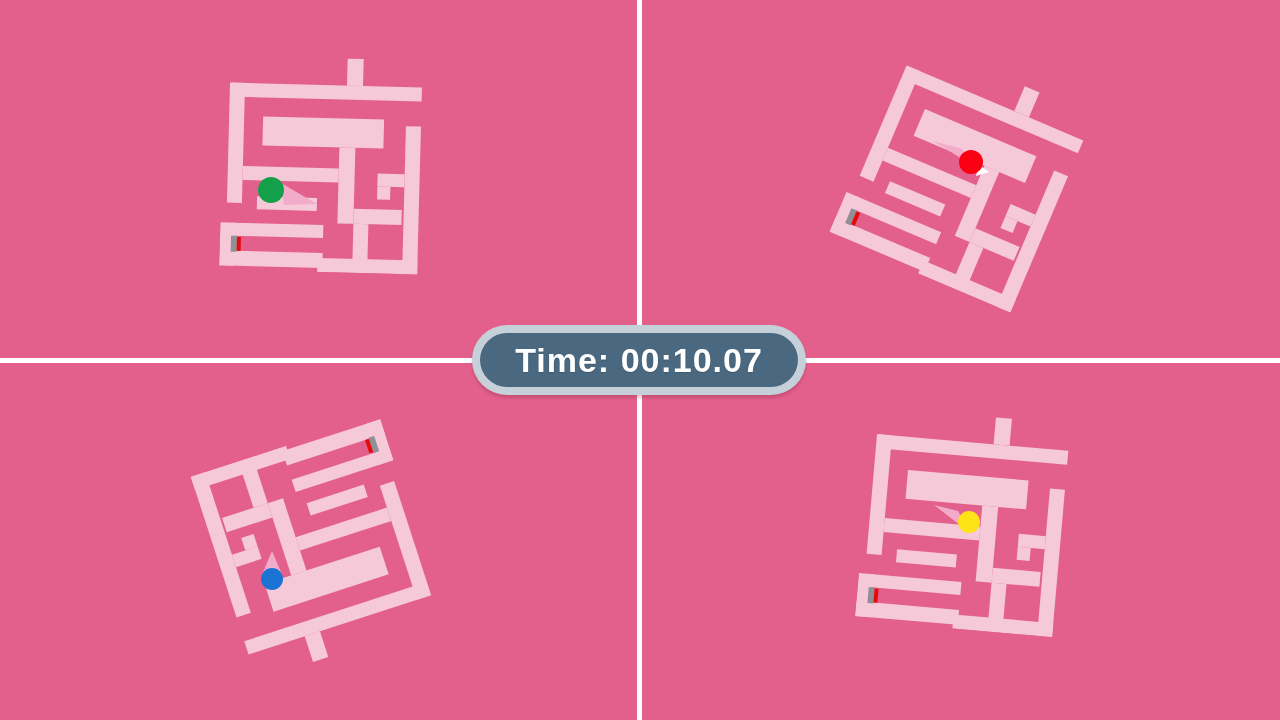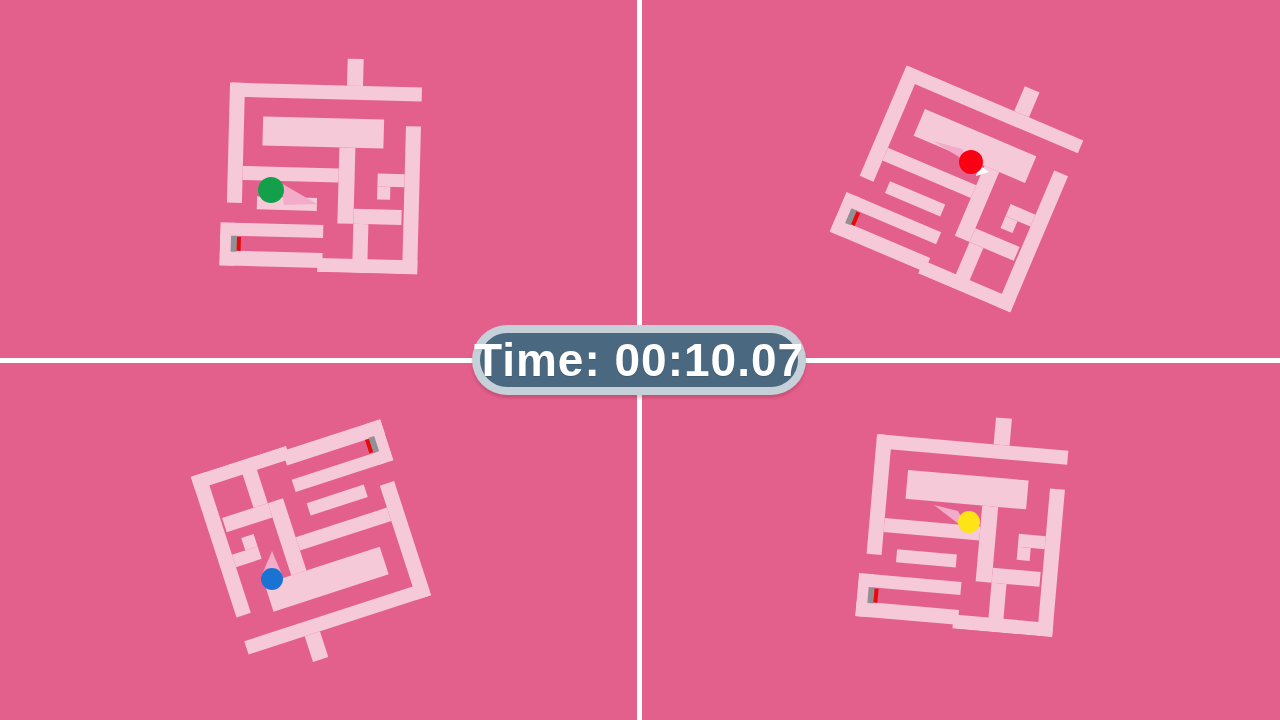--- a/index.html
+++ b/index.html
@@ -41,21 +41,21 @@
   .timer-pill{
     position:absolute;left:472px;top:325px;width:334px;height:70px;
     background:var(--timer-outer);border-radius:35px;z-index:10;
     padding:8px;box-shadow:0 3px 3px rgba(120,30,60,0.25);
   }
   .timer-inner{
     width:100%;height:100%;background:var(--timer-inner);
     border-radius:27px;display:flex;align-items:center;justify-content:center;
   }
   .timer-text{
-    color:var(--timer-text);font-size:46px;font-weight:700;
+    color:var(--timer-text);font-size:34px;font-weight:700;
     letter-spacing:1px;white-space:nowrap;
     text-shadow:0 1px 1px rgba(0,0,0,0.15);
   }
 </style>
 </head>
 <body>
 
 <svg width="0" height="0" style="position:absolute" aria-hidden="true">
   <defs>
     <g id="maze-shape" fill="var(--wall)">

